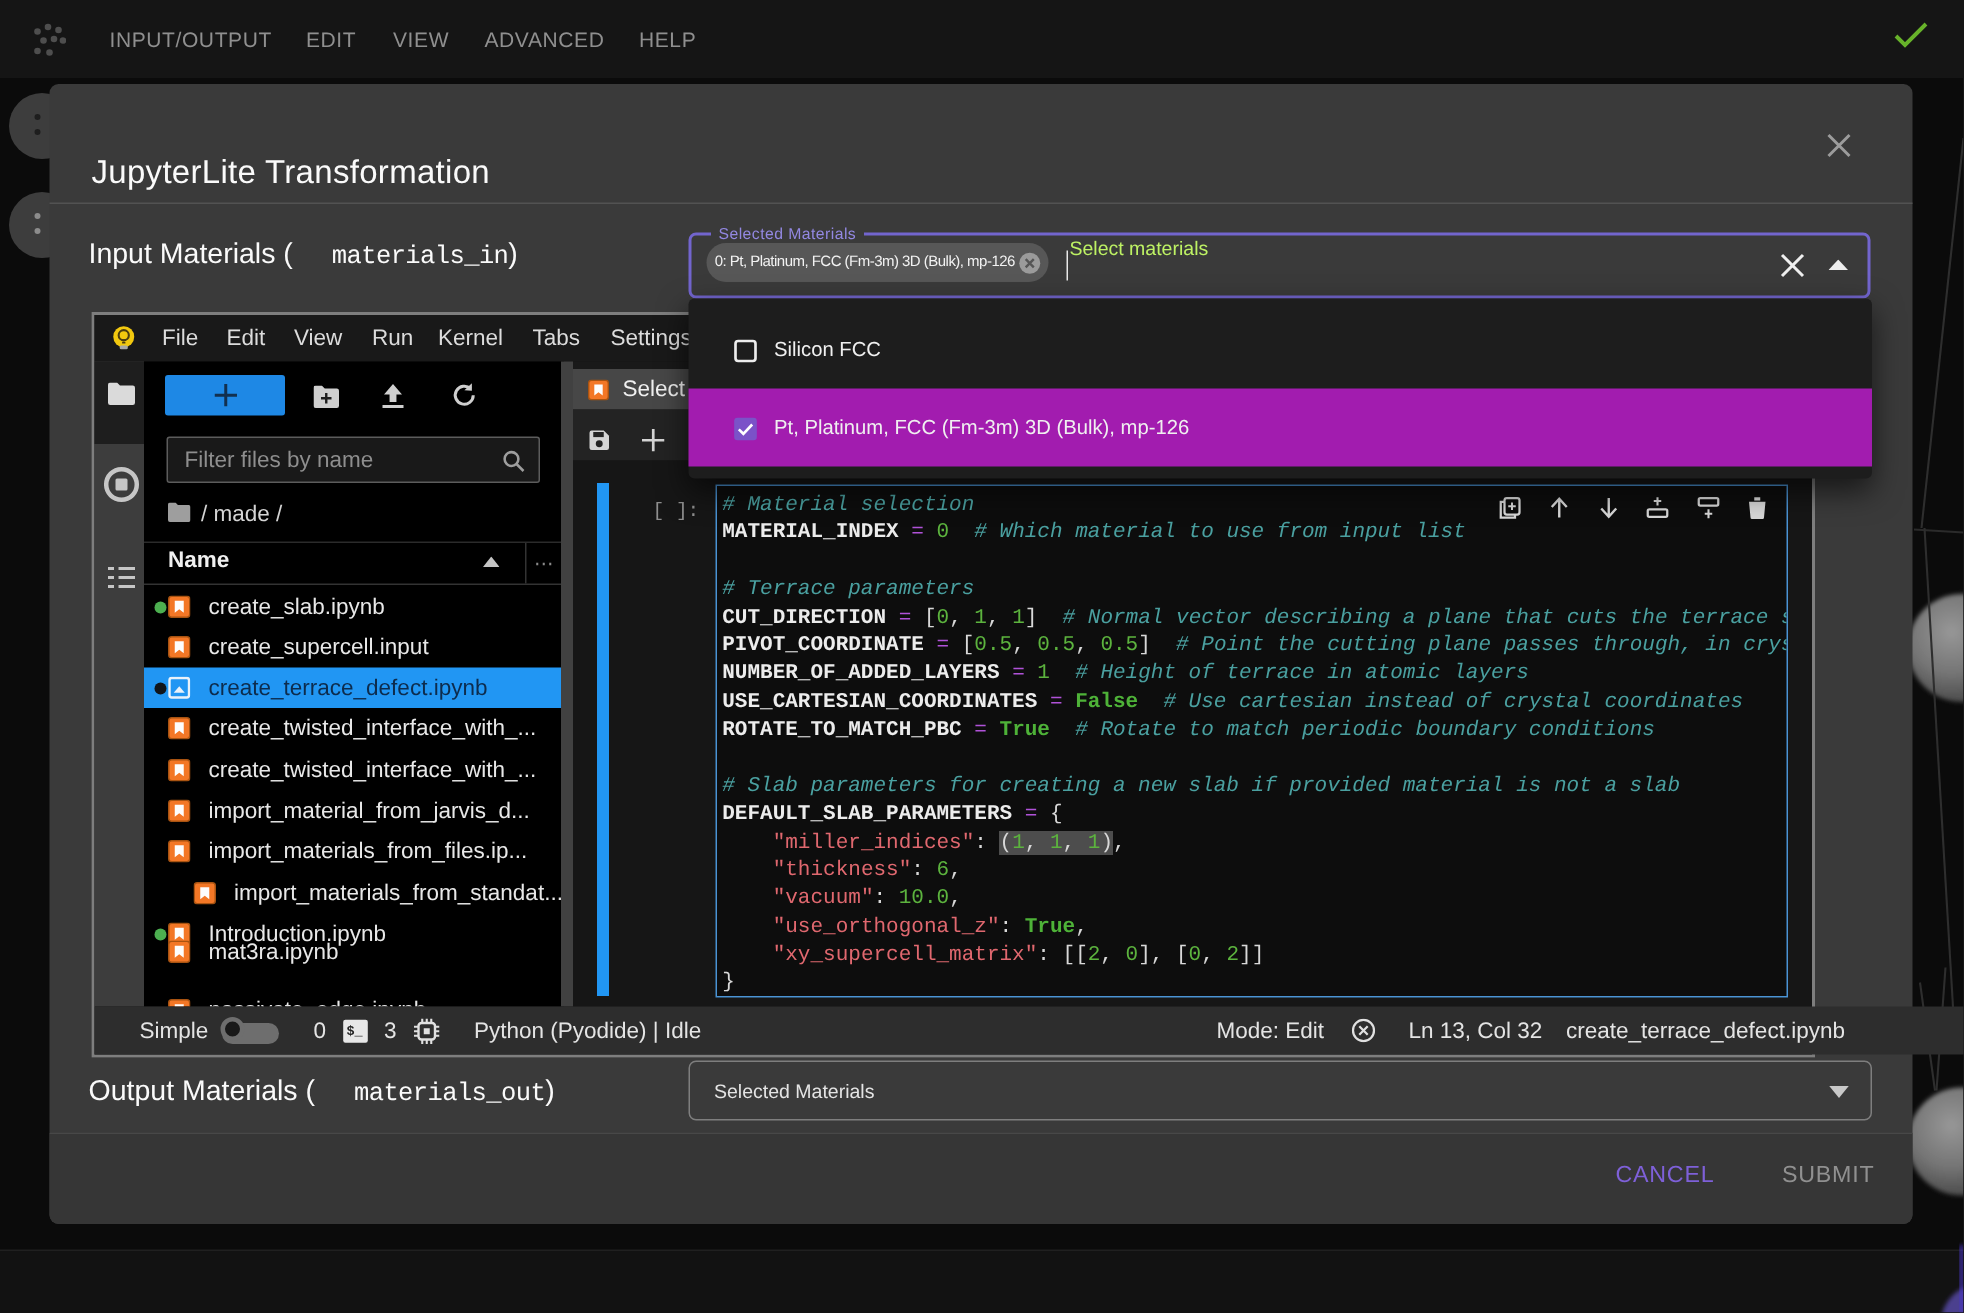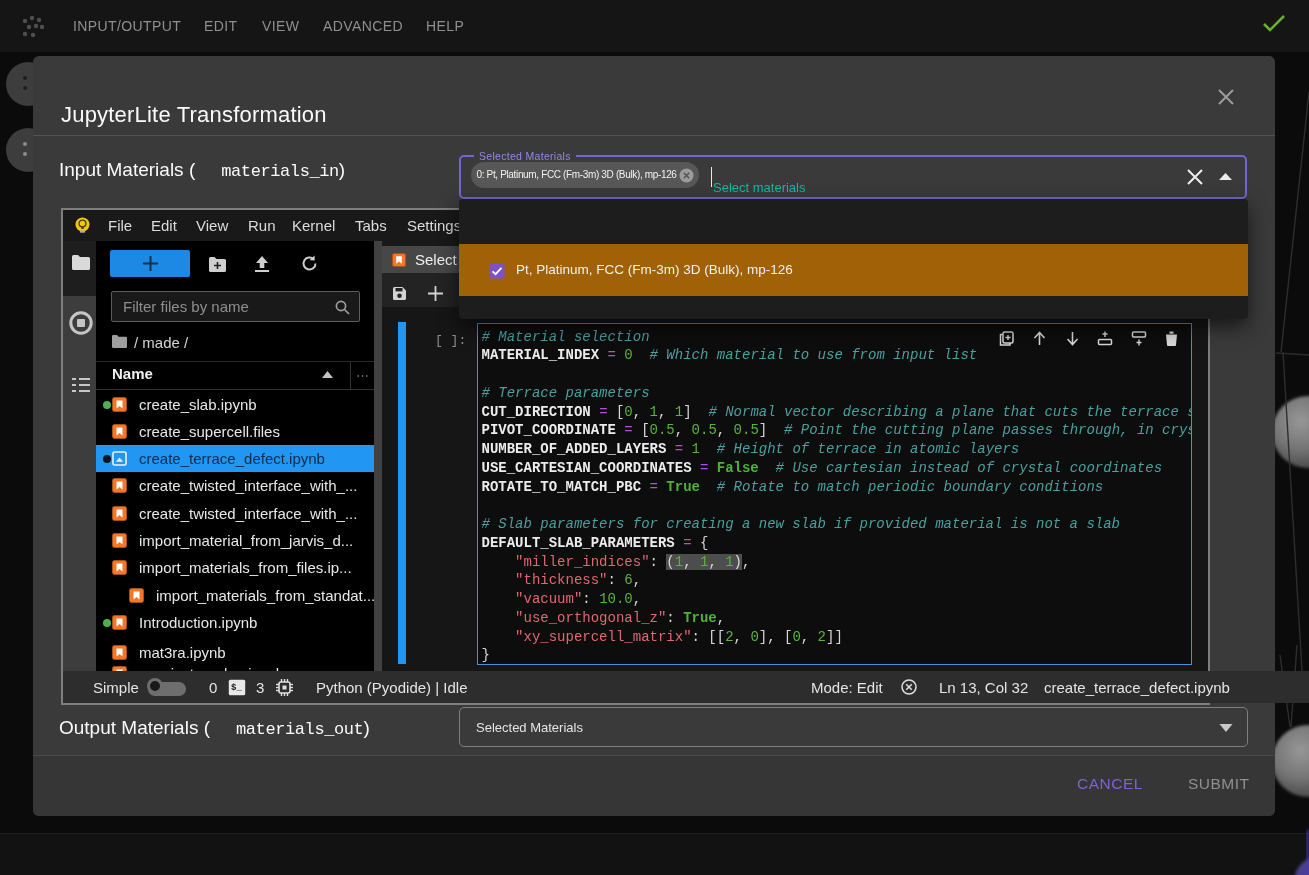--- a/index.html
+++ b/index.html
@@ -32,29 +32,29 @@
 
   
   #insel { left:426px; top:99px; width:788px; height:44px; border:2px solid #7265ce;
     border-radius:5px; }
   #insel-label { position:absolute; left:13px; top:-7px; font-size:10.5px; color:#9388e2;
     background:#3a3a3a; padding:0 5px; letter-spacing:0.3px; }
   #chip { position:absolute; left:10px; top:5px; width:228px; height:26px; border-radius:13px;
     background:#575757; color:#f2f2f2; font-size:10px; line-height:26px;
     padding-left:5.5px; letter-spacing:-0.35px; white-space:nowrap; }
   #chip svg { position:absolute; right:5px; top:6px; }
-  #insel-ph { position:absolute; left:252px; top:23px; font-size:13px; color:#14b8a6; }
+  #insel-ph { position:absolute; left:252px; top:1px; font-size:13px; color:#bef264; }
   #insel-caret { position:absolute; left:250px; top:10px; width:1px; height:20px; background:#e8e8e8; }
 
   
   #menu { left:426px; top:143px; width:789px; height:120px; background:#1d1d1d;
     border-radius:4px; box-shadow:0 8px 20px rgba(0,0,0,0.6); }
   #menu .item { position:absolute; left:0; width:789px; height:52px; }
   #menu .item .txt { position:absolute; left:57px; top:18px; font-size:13.5px; color:#f0f0f0; }
-  #mi2 { top:45px; background:#a16207; }
+  #mi2 { top:60px; background:#a21caf; }
 
   
   #outsel { left:426px; top:651px; width:789px; height:40px; border:1px solid #7e7e7e;
     border-radius:5px; }
   #outsel .val { position:absolute; left:16px; top:12px; font-size:13px; color:#e4e4e4; }
 
   
   #jwin { left:28px; top:152px; width:1149px; height:497px; border:2px solid #7e7e7e;
     background:#141414; }
   #jmenu { left:0; top:0; width:1145px; height:31px; background:#191919; }
@@ -248,21 +248,21 @@
               <rect x="0.5" y="0.5" width="14" height="14" rx="2" fill="#f37726" stroke="#a85311" stroke-width="1"></rect>
               <path d="M4.5 3.5 h6 v8 l-3 -2.4 -3 2.4 z" fill="#fdfdfd"></path>
             </svg>
             <span class="nm">create_slab.ipynb</span>
           </div>
         <div class="frow" style="top:176.8px;">
             <svg width="15" height="15" viewBox="0 0 15 15">
               <rect x="0.5" y="0.5" width="14" height="14" rx="2" fill="#f37726" stroke="#a85311" stroke-width="1"></rect>
               <path d="M4.5 3.5 h6 v8 l-3 -2.4 -3 2.4 z" fill="#fdfdfd"></path>
             </svg>
-            <span class="nm">create_supercell.files</span>
+            <span class="nm">create_supercell.input</span>
           </div>
         <div class="frow" style="top:204.1px;background:#2196f3;color:#0d2c4d;font-weight:500;">
             <span class="dot" style="background:#10151b;"></span>
             <svg width="15" height="15" viewBox="0 0 15 15">
               <rect x="1" y="1" width="13" height="13" rx="1.5" fill="none" stroke="#eaf2fa" stroke-width="1.6"></rect>
               <path d="M3.8 10.8 L7.5 6.5 L11.2 10.8 Z" fill="#eaf2fa"></path>
             </svg>
             <span class="nm">create_terrace_defect.ipynb</span>
           </div>
         <div class="frow" style="top:231.4px;">
@@ -301,21 +301,21 @@
             <span class="nm">import_materials_from_standat...</span>
           </div>
         <div class="frow" style="top:367.9px;">
             <span class="dot" style="background:#4caf50;"></span>
             <svg width="15" height="15" viewBox="0 0 15 15">
               <rect x="0.5" y="0.5" width="14" height="14" rx="2" fill="#f37726" stroke="#a85311" stroke-width="1"></rect>
               <path d="M4.5 3.5 h6 v8 l-3 -2.4 -3 2.4 z" fill="#fdfdfd"></path>
             </svg>
             <span class="nm">Introduction.ipynb</span>
           </div>
-        <div class="frow" style="top:398px;text-decoration:underline;">
+        <div class="frow" style="top:380px;text-decoration:underline;">
             <svg width="15" height="15" viewBox="0 0 15 15">
               <rect x="0.5" y="0.5" width="14" height="14" rx="2" fill="#f37726" stroke="#a85311" stroke-width="1"></rect>
               <path d="M4.5 3.5 h6 v8 l-3 -2.4 -3 2.4 z" fill="#fdfdfd"></path>
             </svg>
             <span class="nm">mat3ra.ipynb</span>
           </div>
         <div class="frow" style="top:419.0px;">
             <svg width="15" height="15" viewBox="0 0 15 15">
               <rect x="0.5" y="0.5" width="14" height="14" rx="2" fill="#f37726" stroke="#a85311" stroke-width="1"></rect>
               <path d="M4.5 3.5 h6 v8 l-3 -2.4 -3 2.4 z" fill="#fdfdfd"></path>
@@ -456,20 +456,26 @@
         <path d="M0.5 1 L13.5 1 L7 9 Z" fill="#c8c8c8"></path>
       </svg>
     </div>
 
     <div id="footer" class="abs">
       <div class="fbtn" style="left:1044px; color:#7e60d8;">CANCEL</div>
       <div class="fbtn" style="left:1155px; color:#909090;">SUBMIT</div>
     </div>
 
     <div id="menu" class="abs">
+      <div class="item" style="top:8px;">
+        <svg style="position:absolute;left:30px;top:19px;" width="16" height="16" viewBox="0 0 18 18">
+          <rect x="1.5" y="1.5" width="15" height="15" rx="2" fill="none" stroke="#ededed" stroke-width="2"></rect>
+        </svg>
+        <div class="txt">Silicon FCC</div>
+      </div>
       <div class="item" id="mi2">
         <svg style="position:absolute;left:30px;top:19px;" width="16" height="16" viewBox="0 0 18 18">
           <rect x="0.5" y="0.5" width="17" height="17" rx="2.5" fill="#7b52c8"></rect>
           <path d="M4 9.3 L7.4 12.6 L14 5.6" stroke="#fff" stroke-width="2" fill="none"></path>
         </svg>
         <div class="txt">Pt, Platinum, FCC (Fm-3m) 3D (Bulk), mp-126</div>
       </div>
     </div>
   </div>
 

